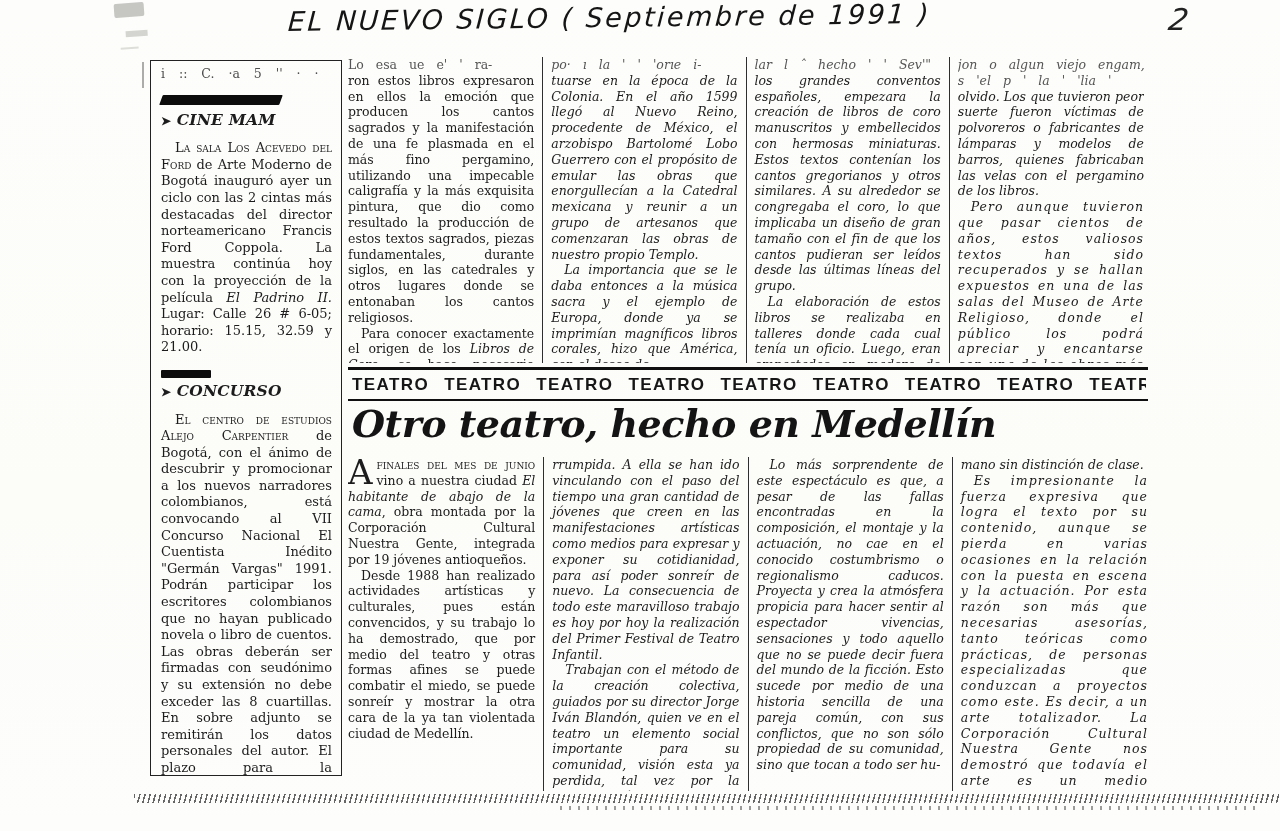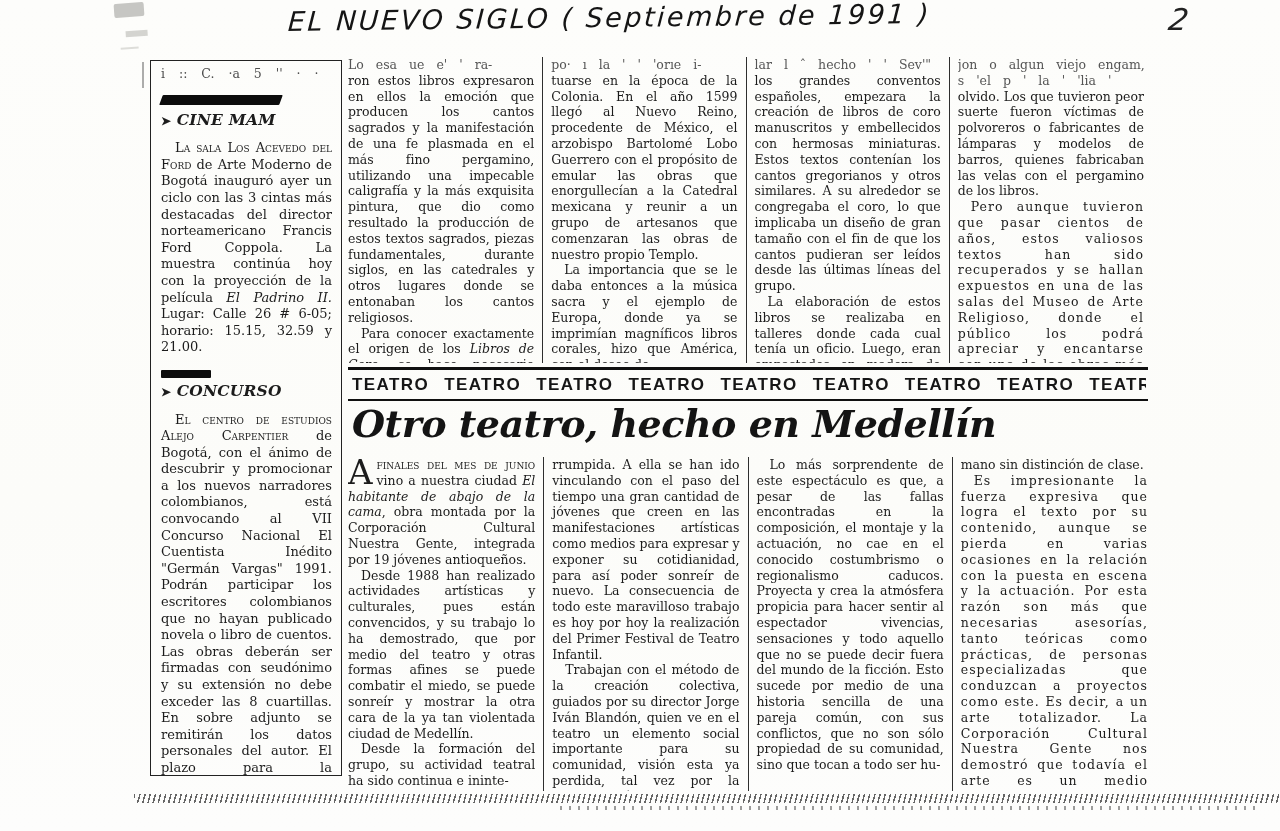--- a/index.html
+++ b/index.html
@@ -38,21 +38,21 @@
   .bar2{width:50px;height:8px;margin:14px 0 5px;}
   .sb-head{margin:2px 0 11px;font-style:italic;font-weight:bold;font-size:15.5px;letter-spacing:.2px;white-space:nowrap;}
   .sb-head .arrow{font-style:normal;font-size:12px;letter-spacing:0;}
   .sb-body{margin:0;text-indent:14px;}
   .sc{font-variant:small-caps;}
   
   .article{position:absolute;display:flex;}
   .article.top{left:348px;top:57px;width:796px;height:306px;}
   .article.bottom{left:348px;top:457px;width:800px;height:334px;}
   .col{flex:1;padding:0 8px;font-size:12.5px;line-height:15.8px;text-align:justify;hyphens:auto;overflow:hidden;}
-  .col + .col{border-left:1.2px solid #2e2e2e;}
+  .col + .col{border-left:1.2px solid #2e2e2e;font-style:italic;}
   .col:first-child{padding-left:0;}
   .col:last-child{padding-right:0;}
   .para{margin:0;}
   .indent{text-indent:13px;}
   .frag{margin:0;color:#555;word-spacing:8px;filter:blur(.35px);white-space:nowrap;overflow:hidden;}
   .endmark{letter-spacing:1px;}
   
   .teatro-wrap{
     position:absolute;left:348px;top:367px;width:800px;box-sizing:border-box;
     border-top:3.5px solid #101010;border-bottom:2px solid #101010;
@@ -89,21 +89,21 @@
   <div class="corner-marks"></div>
   <div class="side-tick"></div>
 
   <div class="hw-title">EL NUEVO SIGLO ( Septiembre de 1991 )</div>
   <div class="hw-pagenum">2</div>
 
   <aside class="sidebar">
     <div class="sb-frag">i :: C. ·a 5 '' · · · 71.</div>
     <div class="ink-bar bar1"></div>
     <h3 class="sb-head"><span class="arrow">➤</span> <span>CINE MAM</span></h3>
-    <p class="sb-body"><span class="sc">La sala Los Acevedo del Ford</span> <span>de Arte Moderno de Bogotá inauguró ayer un ciclo con las 3 cintas más destacadas del director norteamericano Francis Ford Coppola. La muestra continúa hoy con la proyección de la película</span> <i>El Padrino II.</i> <span>Lugar: Calle 26 # 6-05; horario: 15.15, 32.59 y 21.00.</span></p>
+    <p class="sb-body"><span class="sc">La sala Los Acevedo del Ford</span> <span>de Arte Moderno de Bogotá inauguró ayer un ciclo con las 2 cintas más destacadas del director norteamericano Francis Ford Coppola. La muestra continúa hoy con la proyección de la película</span> <i>El Padrino II.</i> <span>Lugar: Calle 26 # 6-05; horario: 15.15, 32.59 y 21.00.</span></p>
     <div class="ink-bar bar2"></div>
     <h3 class="sb-head"><span class="arrow">➤</span> <span>CONCURSO</span></h3>
     <p class="sb-body"><span class="sc">El centro de estudios Alejo Carpentier</span> <span>de Bogotá, con el ánimo de descubrir y promocionar a los nuevos narradores colombianos, está convocando al VII Concurso Nacional El Cuentista Inédito "Germán Vargas" 1991. Podrán participar los escritores colombianos que no hayan publicado novela o libro de cuentos. Las obras deberán ser firmadas con seudónimo y su extensión no debe exceder las 8 cuartillas. En sobre adjunto se remitirán los datos personales del autor. El plazo para la presentación de material, que debe enviarse por triplicado al A.A. 1441 de Bogotá, vence el próximo 2 de agosto.</span></p>
 
   </aside>
 
   <section class="article top">
     <div class="col">
       <p class="frag">Lo esa ue e' ' ra-</p>
       <p class="para">ron estos libros expresaron en ellos la emoción que producen los cantos sagrados y la manifestación de una fe plasmada en el más fino pergamino, utilizando una impecable caligrafía y la más exquisita pintura, que dio como resultado la producción de estos textos sagrados, piezas fundamentales, durante siglos, en las catedrales y otros lugares donde se entonaban los cantos religiosos.</p>
@@ -130,21 +130,20 @@
   <div class="teatro-wrap">
     <div class="teatro-banner">TEATRO TEATRO TEATRO TEATRO TEATRO TEATRO TEATRO TEATRO TEATRO</div>
   </div>
 
   <h1 class="headline">Otro teatro, hecho en Medellín</h1>
 
   <section class="article bottom">
     <div class="col">
       <p class="para"><span class="dropcap">A</span><span class="sc">finales del mes de junio</span> <span>vino a nuestra ciudad</span> <i>El habitante de abajo de la cama</i><span>, obra montada por la Corporación Cultural Nuestra Gente, integrada por 19 jóvenes antioqueños.</span></p>
       <p class="para indent">Desde 1988 han realizado actividades artísticas y culturales, pues están convencidos, y su trabajo lo ha demostrado, que por medio del teatro y otras formas afines se puede combatir el miedo, se puede sonreír y mostrar la otra cara de la ya tan violentada ciudad de Medellín.</p>
-      <p class="para indent">Desde la formación del grupo, su actividad teatral ha sido continua e ininte-</p>
     </div>
     <div class="col">
       <p class="para">rrumpida. A ella se han ido vinculando con el paso del tiempo una gran cantidad de jóvenes que creen en las manifestaciones artísticas como medios para expresar y exponer su cotidianidad, para así poder sonreír de nuevo. La consecuencia de todo este maravilloso trabajo es hoy por hoy la realización del Primer Festival de Teatro Infantil.</p>
       <p class="para indent">Trabajan con el método de la creación colectiva, guiados por su director Jorge Iván Blandón, quien ve en el teatro un elemento social importante para su comunidad, visión esta ya perdida, tal vez por la desfiguración e incomprensión</p>
     </div>
     <div class="col">
       <p class="para indent">Lo más sorprendente de este espectáculo es que, a pesar de las fallas encontradas en la composición, el montaje y la actuación, no cae en el conocido costumbrismo o regionalismo caducos. Proyecta y crea la atmósfera propicia para hacer sentir al espectador vivencias, sensaciones y todo aquello que no se puede decir fuera del mundo de la ficción. Esto sucede por medio de una historia sencilla de una pareja común, con sus conflictos, que no son sólo propiedad de su comunidad, sino que tocan a todo ser hu-</p>
     </div>
     <div class="col">
       <p class="para">mano sin distinción de clase.</p>

